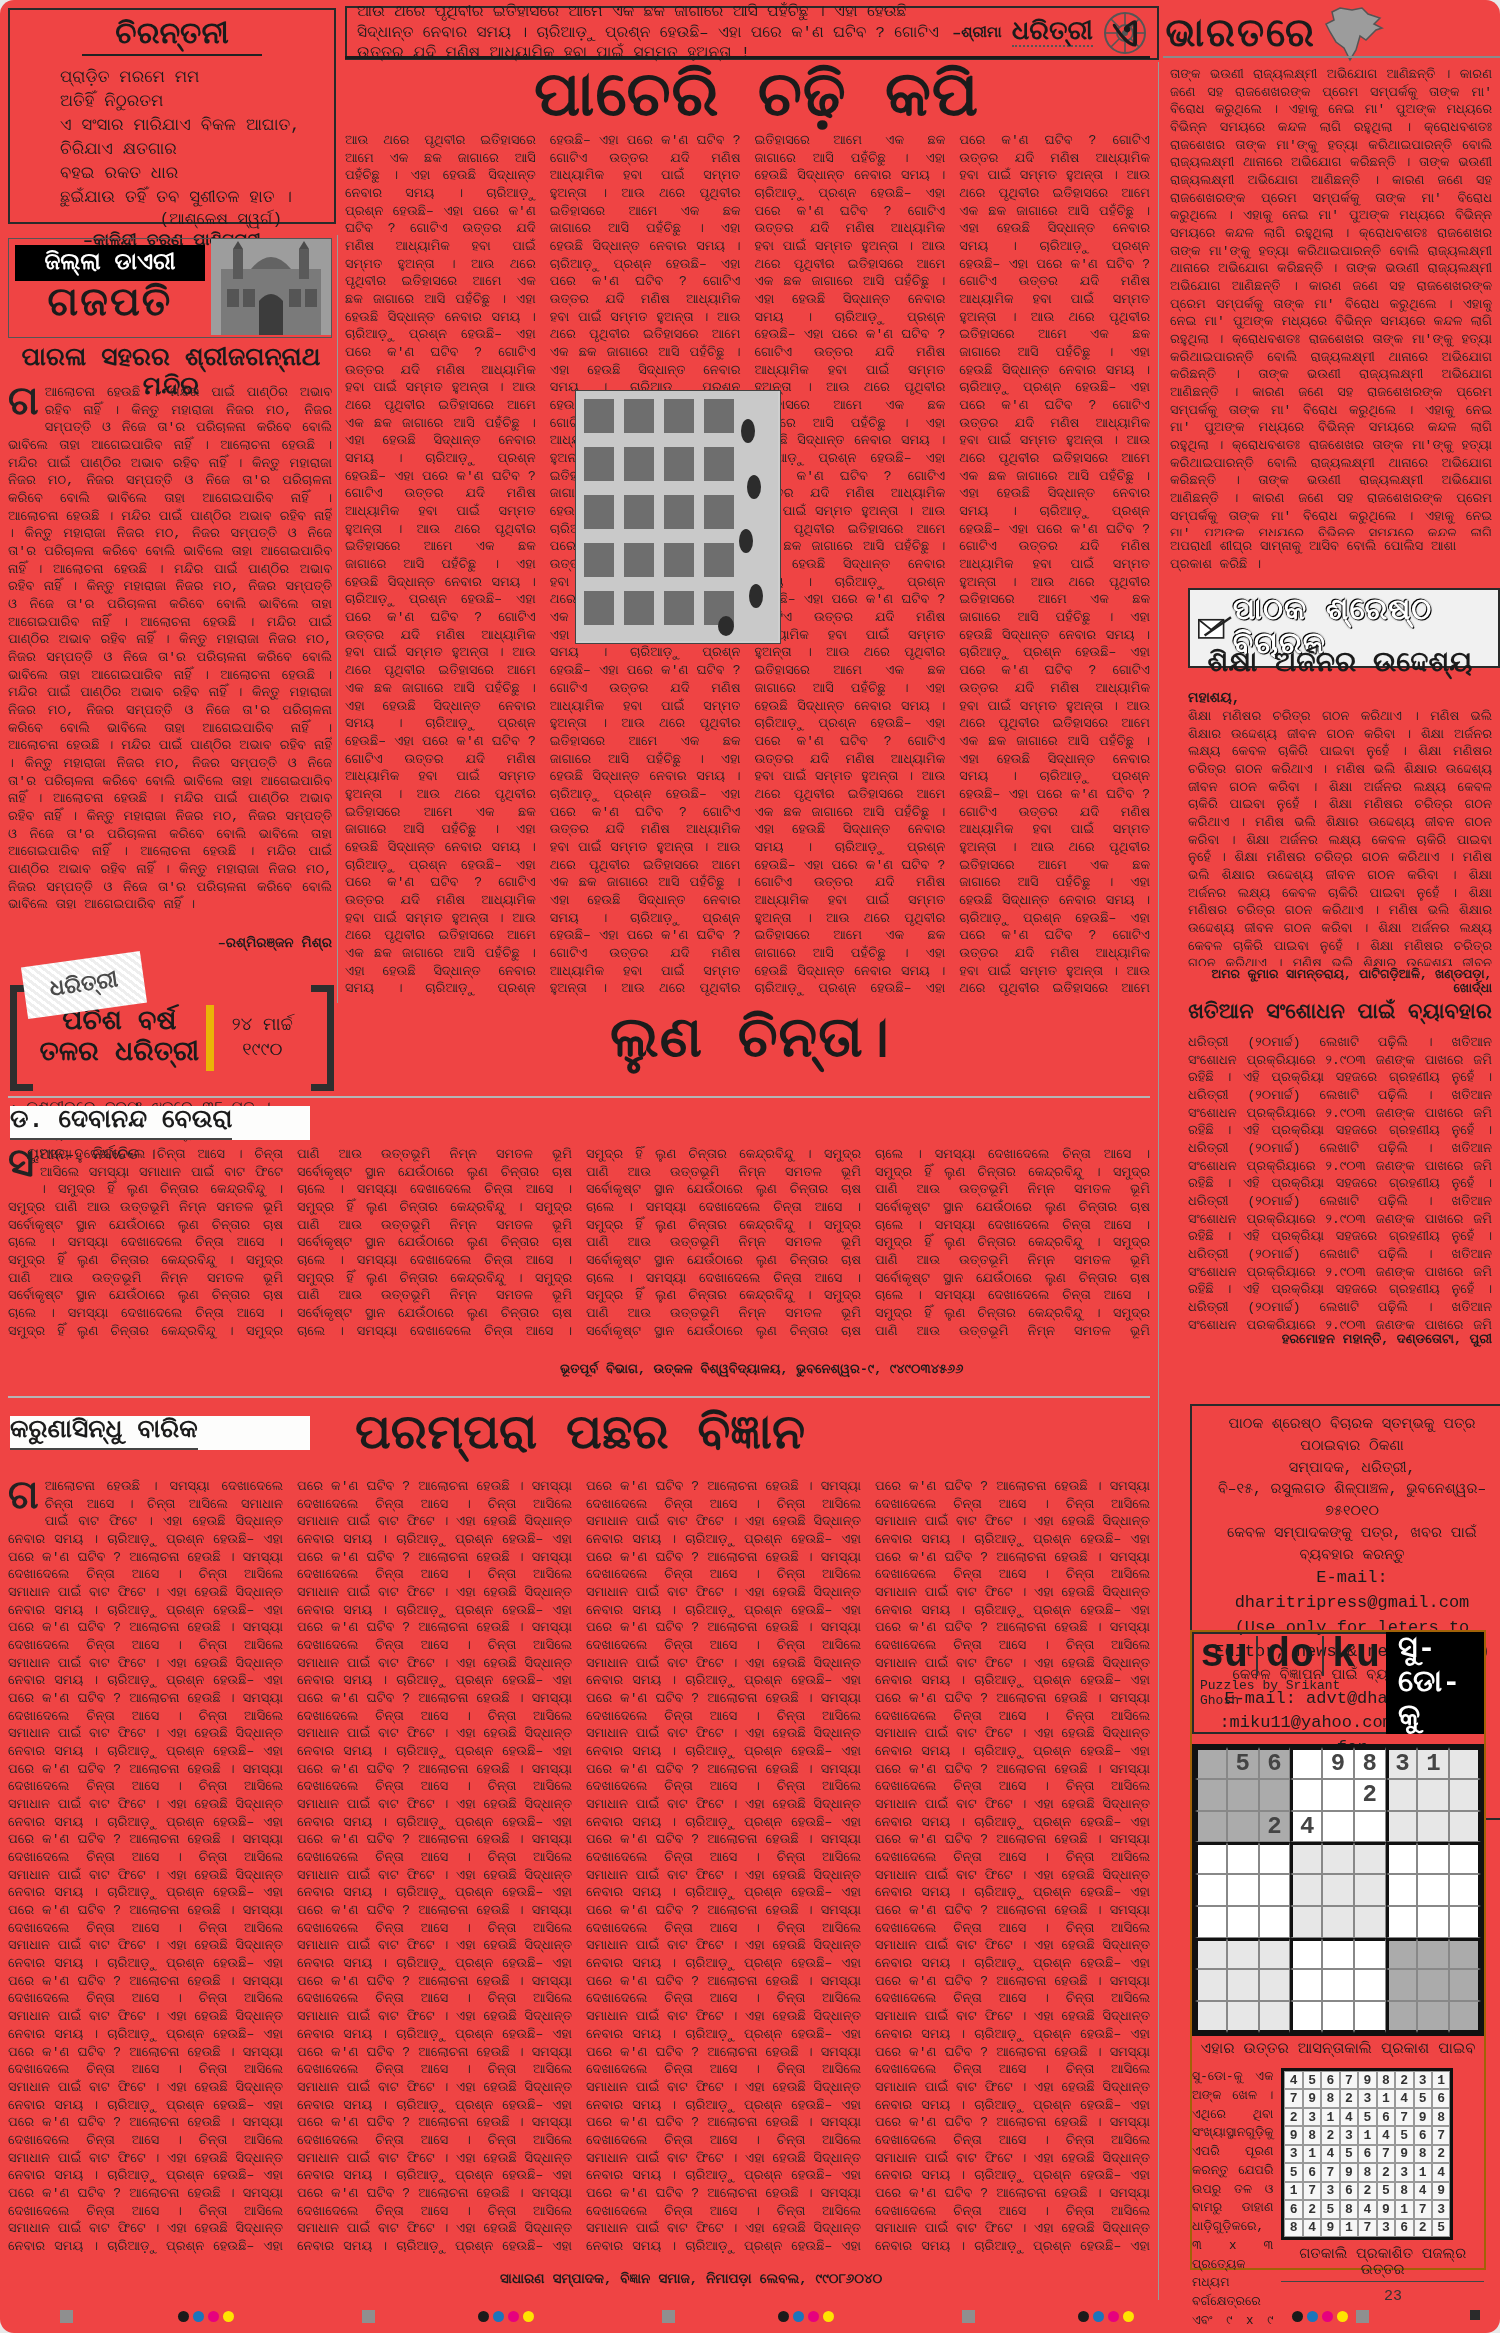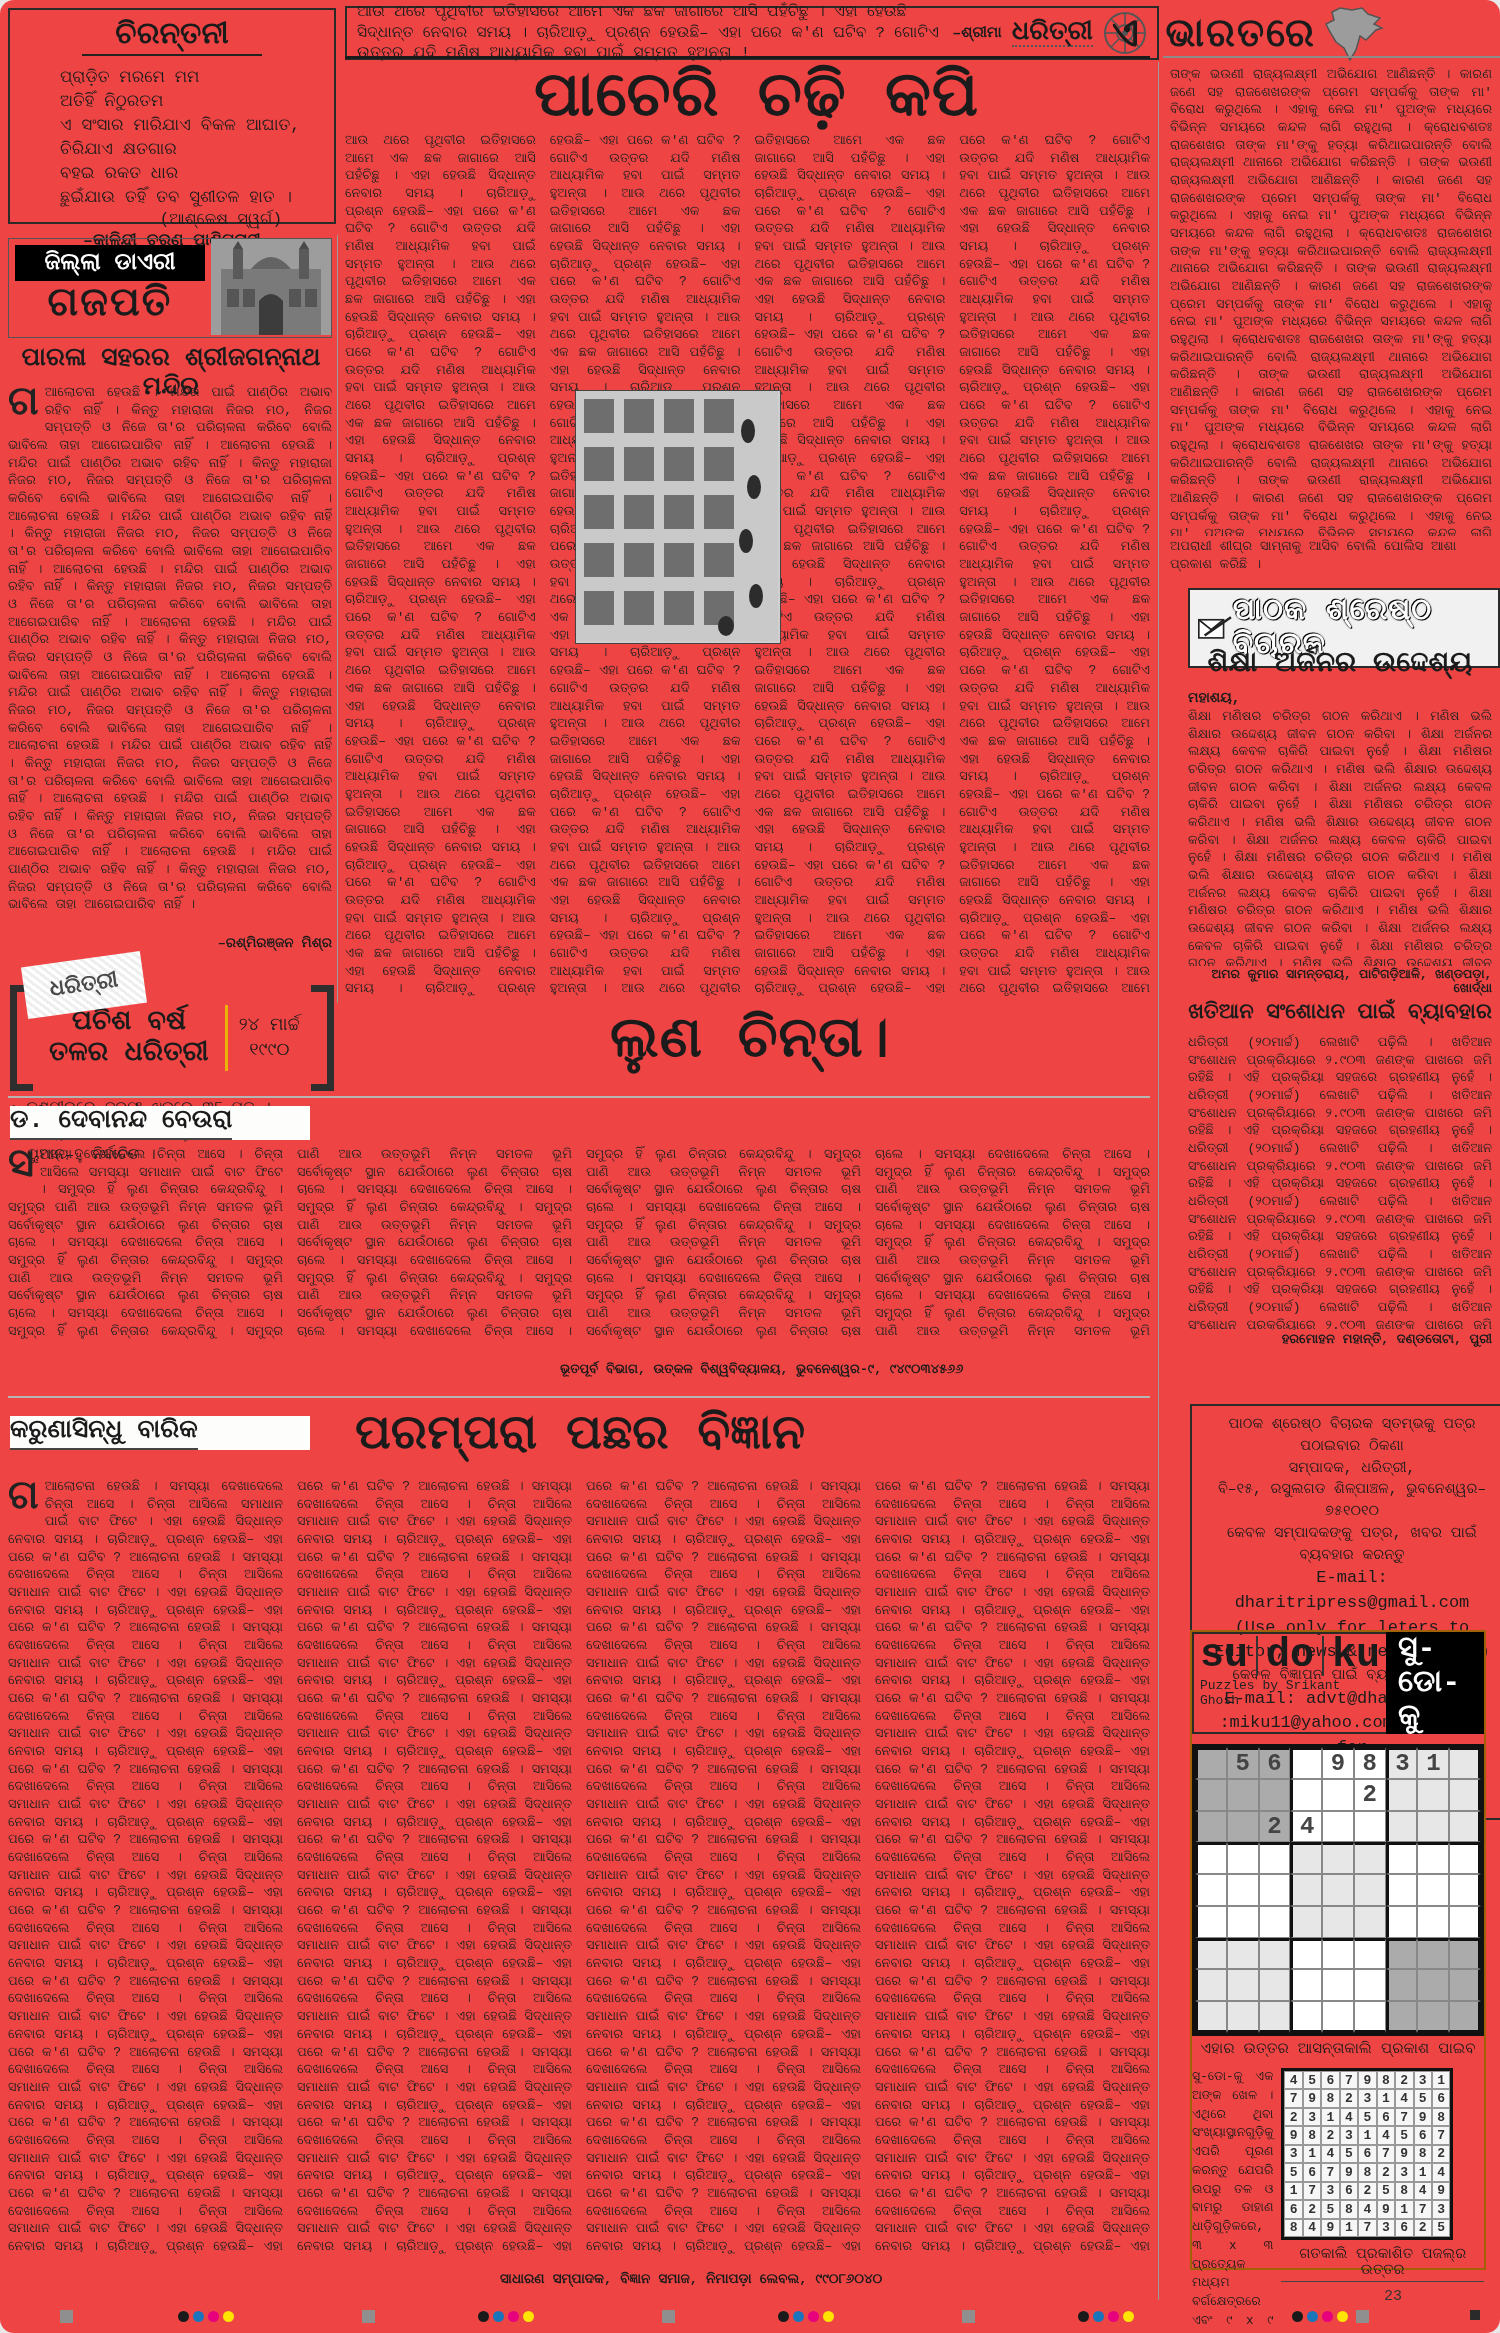--- a/index.html
+++ b/index.html
@@ -44,21 +44,21 @@
   #gj-band{background:#000;color:#fff;font-size:23px;font-weight:bold;text-align:center;padding:5px 0;}
   #gj-name{font-size:40px;font-weight:bold;text-align:center;letter-spacing:2px;}
   #gj-box{border:1px solid #555;display:flex;}
 
   
   #yrs{display:flex;align-items:center;}
   .brk{width:16px;height:92px;}
   .brk.l{border-left:7px solid #2e2e2e;border-top:7px solid #2e2e2e;border-bottom:7px solid #2e2e2e;}
   .brk.r{border-right:7px solid #2e2e2e;border-top:7px solid #2e2e2e;border-bottom:7px solid #2e2e2e;}
   #yrs .ttl{font-size:27px;font-weight:bold;text-align:center;line-height:1.15;flex:1;}
-  #yrs .dt{font-size:18px;text-align:center;border-left:3px solid #eab308;padding:8px 11px;line-height:1.4;}
+  #yrs .dt{font-size:18px;text-align:center;border-left:8px solid #eab308;padding:8px 18px;line-height:1.4;}
   #yrs-logo{position:absolute;left:14px;top:-26px;width:120px;height:52px;
             background:repeating-linear-gradient(45deg,#eee 0 3px,#fff 3px 6px);
             display:flex;align-items:center;justify-content:center;transform:rotate(-8deg);}
   #yrs-logo span{font-weight:bold;font-size:22px;color:#4a4a4a;}
   .bullet-row{display:flex;gap:8px;font-size:15.5px;line-height:1.5;}
   .bullet-ico{color:#1b1b1b;font-size:14px;line-height:1.7;}
 
   
   #pathak-band{border:2px solid #2a2a2a;background:#f1f1f1;display:flex;align-items:center;padding:4px 8px;}
   #pathak-band .t{font-size:30px;font-weight:900;color:#fff;text-shadow:0 0 2px #000,1px 1px 0 #000,-1px -1px 0 #000;letter-spacing:1px;}

